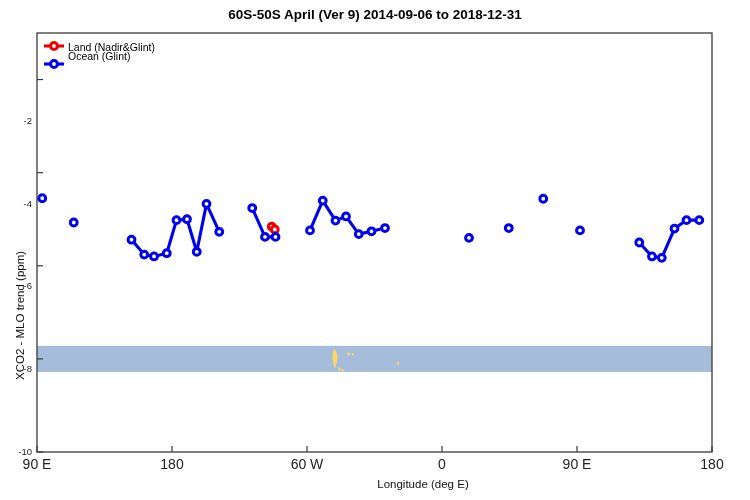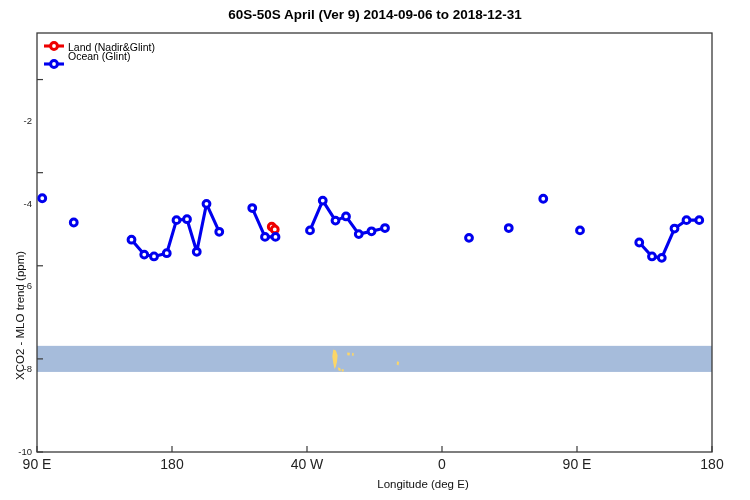--- a/index.html
+++ b/index.html
@@ -89,21 +89,21 @@
   <div class="axis-label" id="ylabel">XCO2 - MLO trend (ppm)</div>
 
   <div class="tick-y" style="top:121px">-2</div>
   <div class="tick-y" style="top:204px">-4</div>
   <div class="tick-y" style="top:286px">-6</div>
   <div class="tick-y" style="top:369px">-8</div>
   <div class="tick-y" style="top:452px">-10</div>
 
   <div class="tick-x" style="left:37px">90 E</div>
   <div class="tick-x" style="left:172px">180</div>
-  <div class="tick-x" style="left:307px">40 W</div>
+  <div class="tick-x" style="left:307px">60 W</div>
   <div class="tick-x" style="left:442px">0</div>
   <div class="tick-x" style="left:577px">90 E</div>
   <div class="tick-x" style="left:712px">180</div>
 
   <div class="legend-text" style="left:68px; top:41px;">Land (Nadir&amp;Glint)</div>
   <div class="legend-text" style="left:68px; top:50px;">Ocean (Glint)</div>
 
   <svg id="plotsvg" width="750" height="500">
     <g id="map-band-group">
         <rect x="37" y="345.85333333333335" width="675" height="26.071111111111065" fill="#a6bcdb"></rect>

